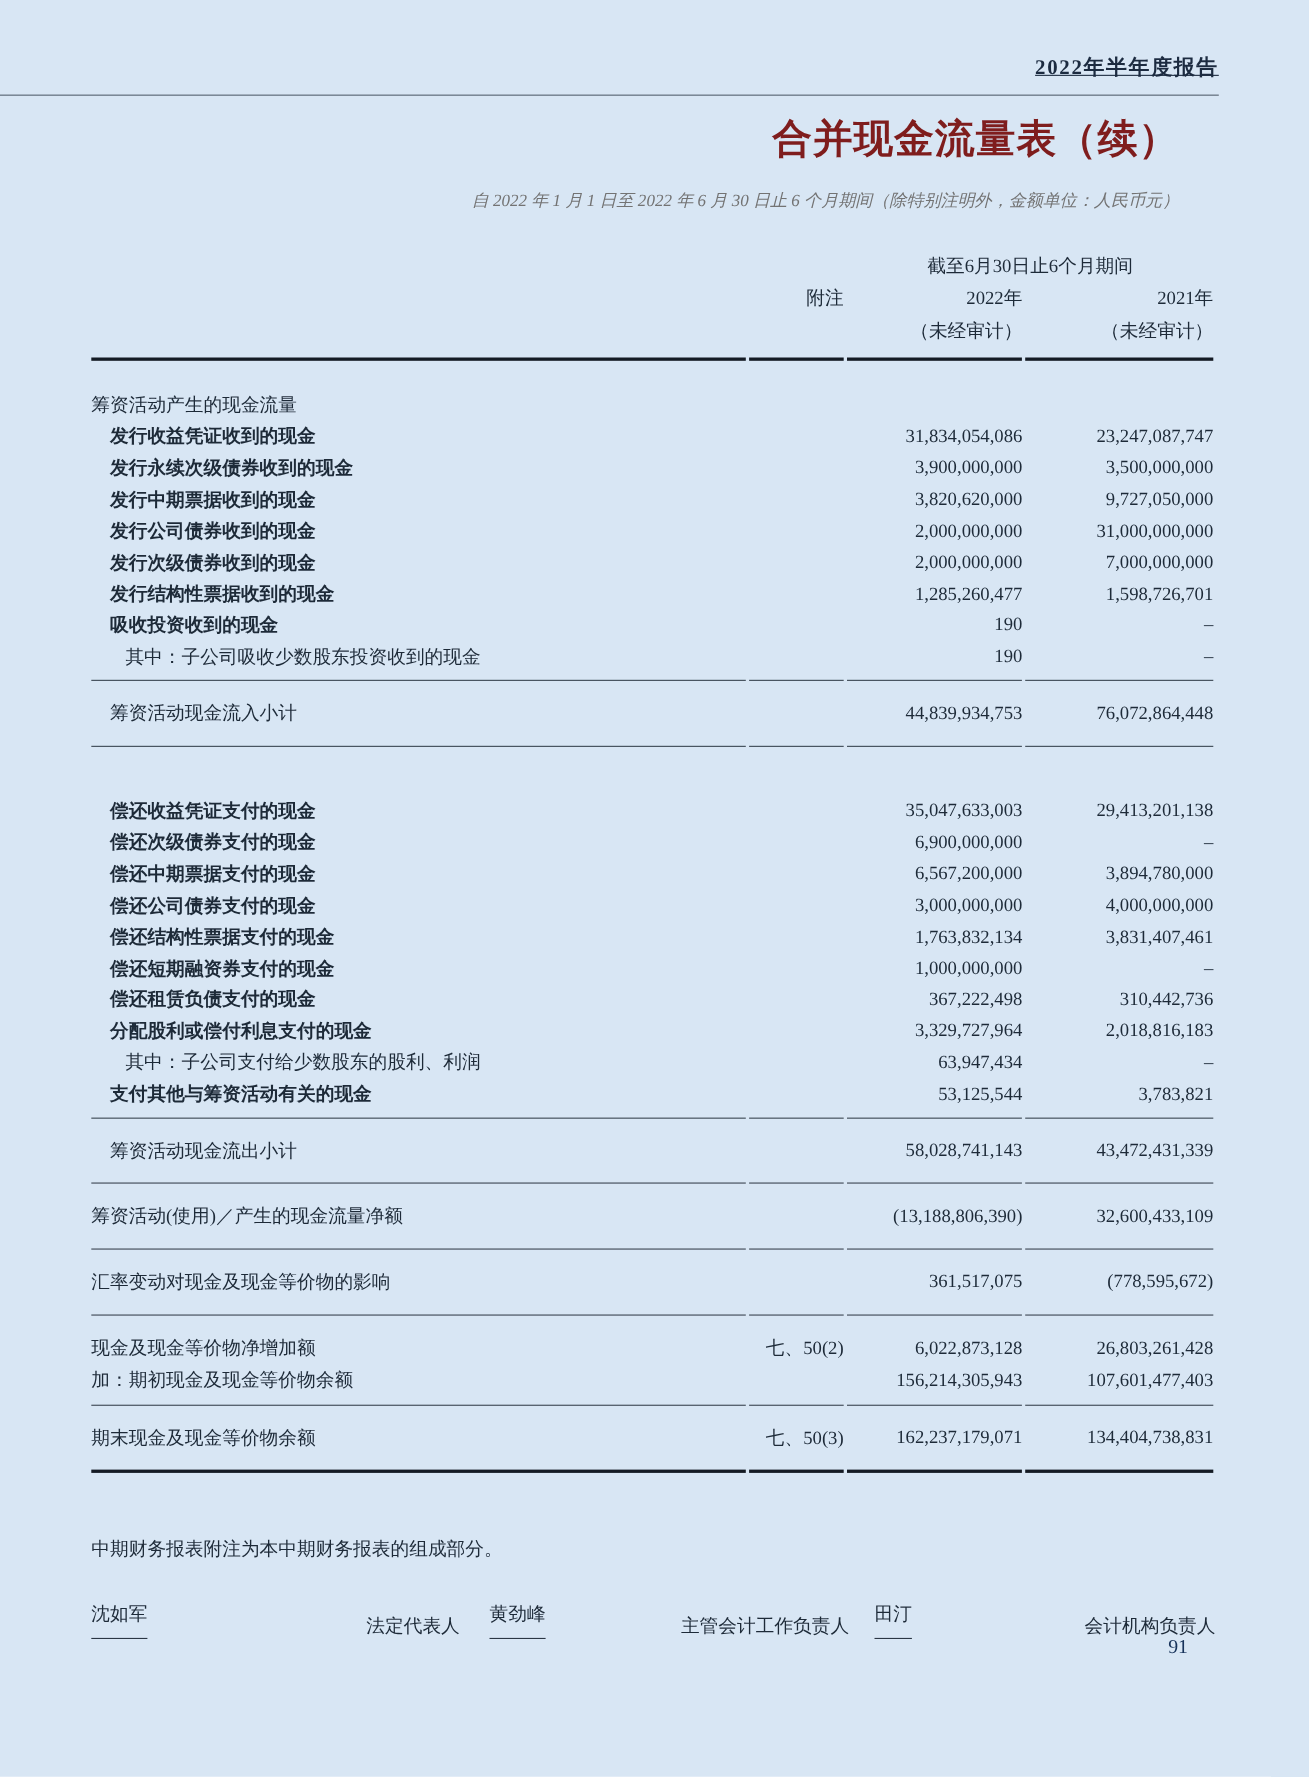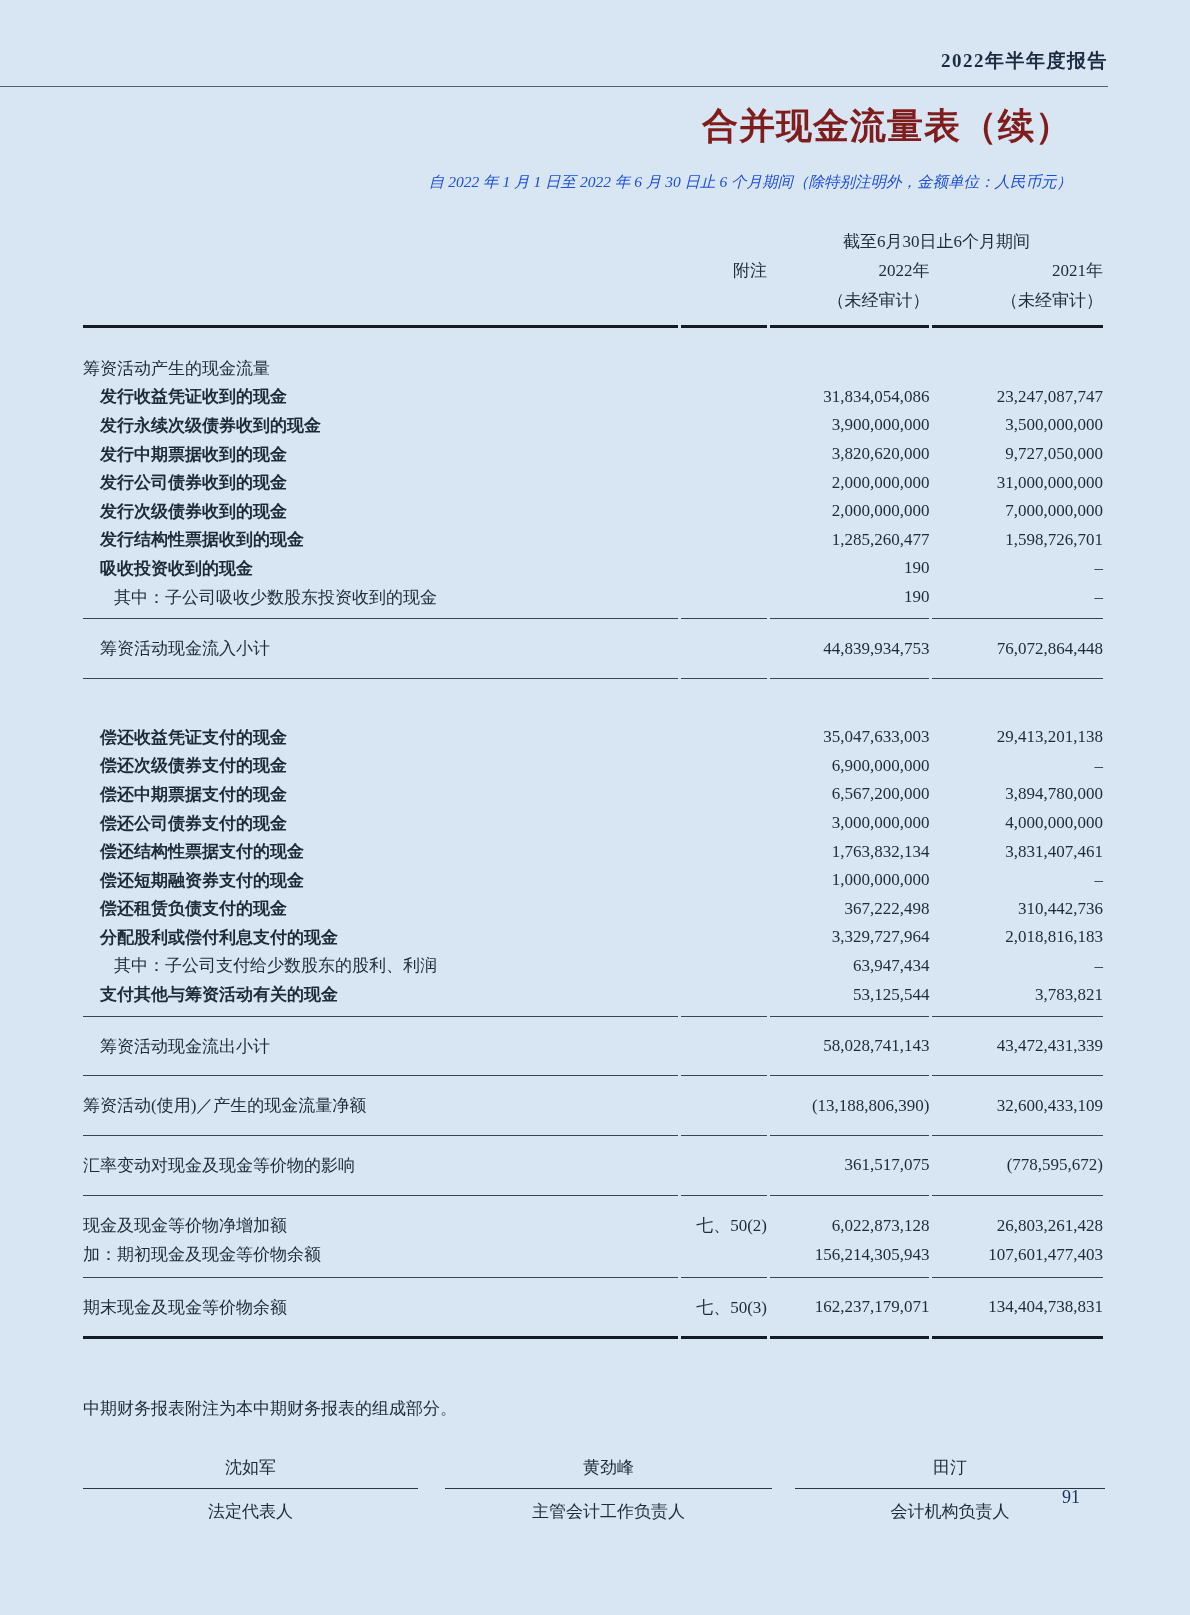--- a/index.html
+++ b/index.html
@@ -8,34 +8,34 @@
     width:1190px;height:1615px;
     background:#d8e6f4;
     font-family:"Liberation Serif","DejaVu Serif",serif;
     color:#1d2a38;
     overflow:hidden;
   }
   
   .report-header{
     position:absolute;top:48px;left:0;width:1108px;
     text-align:right;font-weight:bold;font-size:19px;
-    letter-spacing:1.5px;color:#1c2b40;
+    letter-spacing:1.5px;color:#1c2b40;text-decoration:underline;
   }
   .header-rule{
     position:absolute;top:86px;left:0;width:1108px;height:1px;
     background:#55606e;
   }
   .doc-title{
     position:absolute;top:102px;right:118px;
     font-size:36px;font-weight:bold;letter-spacing:1px;
     color:#7f1d1d;
   }
   .doc-subtitle{
     position:absolute;top:172px;right:118px;
-    font-size:15.5px;font-style:italic;color:#1d4ed8;
+    font-size:15.5px;font-style:italic;color:#737373;
   }
   
   .content{position:absolute;left:83px;top:226px;width:1022px;}
   table.cf{
     border-collapse:separate;border-spacing:3px 0;
     table-layout:fixed;width:1026px;margin-left:-3px;
   }
   table.cf td,table.cf th{
     font-size:17px;font-weight:normal;vertical-align:middle;
     padding:0;white-space:nowrap;overflow:visible;
@@ -54,21 +54,21 @@
   tbody tr.i2 .lbl{padding-left:31px;}
   tbody tr.tot td{padding-top:15px;padding-bottom:15px;margin-left:39px;}
   tbody tr.tot.ind1 .lbl{padding-left:17px;}
   tbody tr.rule td{height:0;line-height:0;font-size:0;}
   tbody tr.rule.thin td{border-top:1px solid #3a4551;}
   tbody tr.rule.thick td{border-top:3px solid #141b24;}
   tbody tr.gap td{height:auto;}
   
   .footnote{margin-top:58px;font-size:17px;}
   .signatures{display:flex;margin-top:36px;width:1022px;}
-  .sig{display:flex;flex-direction:column;text-align:center;}
+  .sig{display:flex;flex-direction:row;text-align:center;justify-content:space-between;}
   .sig .name{font-size:17px;padding-bottom:9px;border-bottom:1.5px solid #2a3644;}
   .sig .role{font-size:17px;padding-top:11px;}
   .sig1{width:335px;margin-right:27px;}
   .sig2{width:327px;margin-right:23px;}
   .sig3{width:310px;}
   .page-number{
     position:absolute;top:1487px;right:110px;
     font-size:18px;font-weight:normal;color:#16325a;
   }
 </style>

